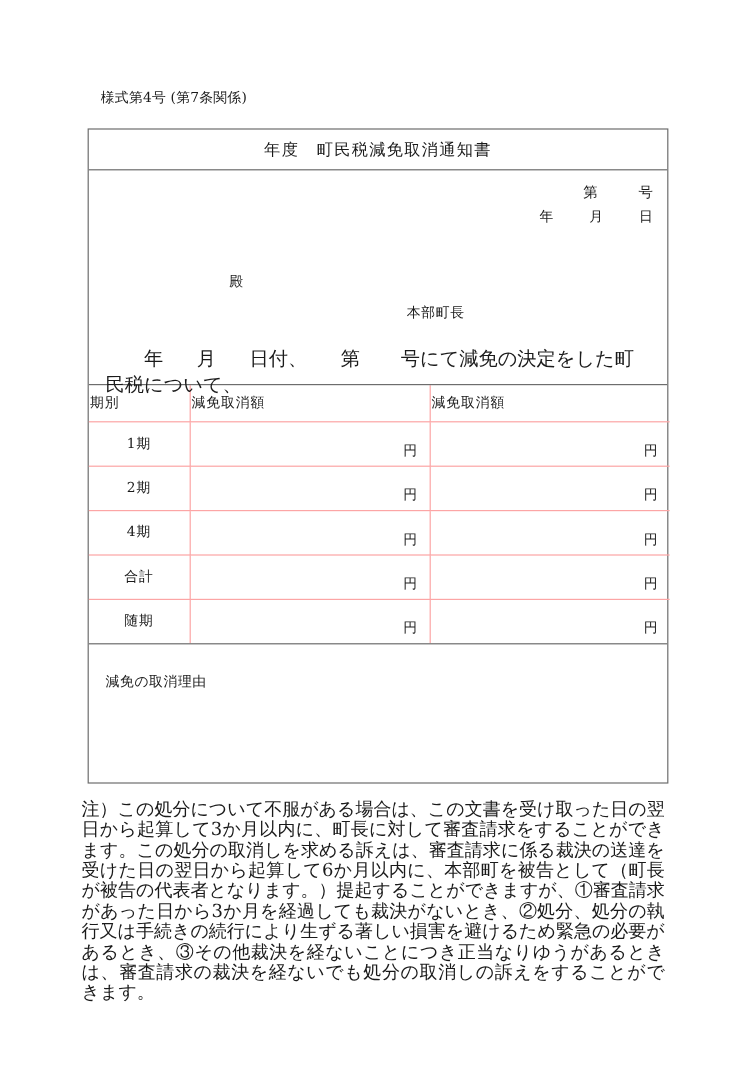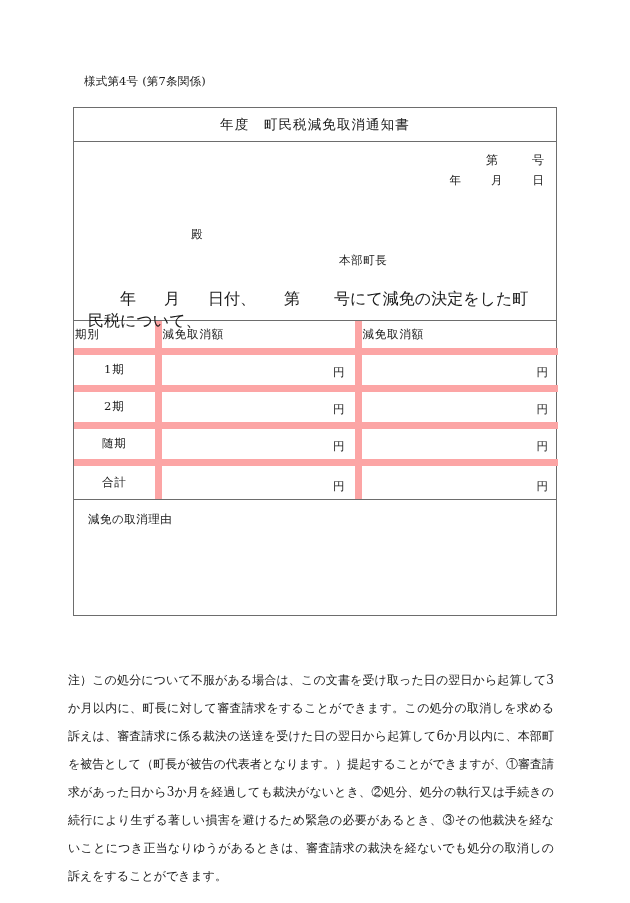--- a/index.html
+++ b/index.html
@@ -113,21 +113,21 @@
   .gap-num  { display: inline-block; width: 34px; }
 
   
   .amt-table {
     width: 100%;
     border-collapse: collapse;
     table-layout: fixed;
   }
   .amt-table th,
   .amt-table td {
-    border: 7px solid #fca5a5;
+    border: 1px solid #fca5a5;
     font-weight: normal;
     font-size: 11.5px;
     box-sizing: border-box;
   }
   .amt-table th {
     border-top: none;
   }
   .amt-table tr:first-child th:first-child { border-left: none; }
   .amt-table tr:first-child th:last-child  { border-right: none; margin-left: 24px; }
   .amt-table td:first-child { border-left: none; }
@@ -158,33 +158,33 @@
 
   
   .reason-box {
     border-top: 1px solid #6d6d6d;
     height: 115px;
     position: relative;
   }
   .reason-label {
     position: absolute;
     left: 14px;
-    top: 12px;
+    top: 24px;
     font-size: 11.5px;
     letter-spacing: 0.5px;
   }
 
   
   .footnote {
     position: absolute;
     left: 68px;
     top: 666px;
     width: 486px;
-    font-size: 12px;
-    line-height: 28px;
+    font-size: 15px;
+    line-height: 17px;
     text-align: justify;
     text-justify: inter-character;
   }
 </style>
 </head>
 <body>
 
 <div class="page">
 
   <div class="form-number">様式第4号 (第7条関係)</div>
@@ -233,26 +233,31 @@
           <td class="td-term">1期</td>
           <td class="td-amount"><span>円</span></td>
           <td class="td-amount"><span>円</span></td>
         </tr>
         <tr>
           <td class="td-term">2期</td>
           <td class="td-amount"><span>円</span></td>
           <td class="td-amount"><span>円</span></td>
         </tr>
         <tr>
+          <td class="td-term">4期</td>
+          <td class="td-amount"><span>円</span></td>
+          <td class="td-amount"><span>円</span></td>
+        </tr>
+        <tr>
+          <td class="td-term">合計</td>
+          <td class="td-amount"><span>円</span></td>
+          <td class="td-amount"><span>円</span></td>
+        </tr>
+        <tr>
           <td class="td-term">随期</td>
-          <td class="td-amount"><span>円</span></td>
-          <td class="td-amount"><span>円</span></td>
-        </tr>
-        <tr>
-          <td class="td-term">合計</td>
           <td class="td-amount"><span>円</span></td>
           <td class="td-amount"><span>円</span></td>
         </tr>
       </tbody>
     </table>
 
     <div class="reason-box">
       <div class="reason-label">減免の取消理由</div>
     </div>
 

